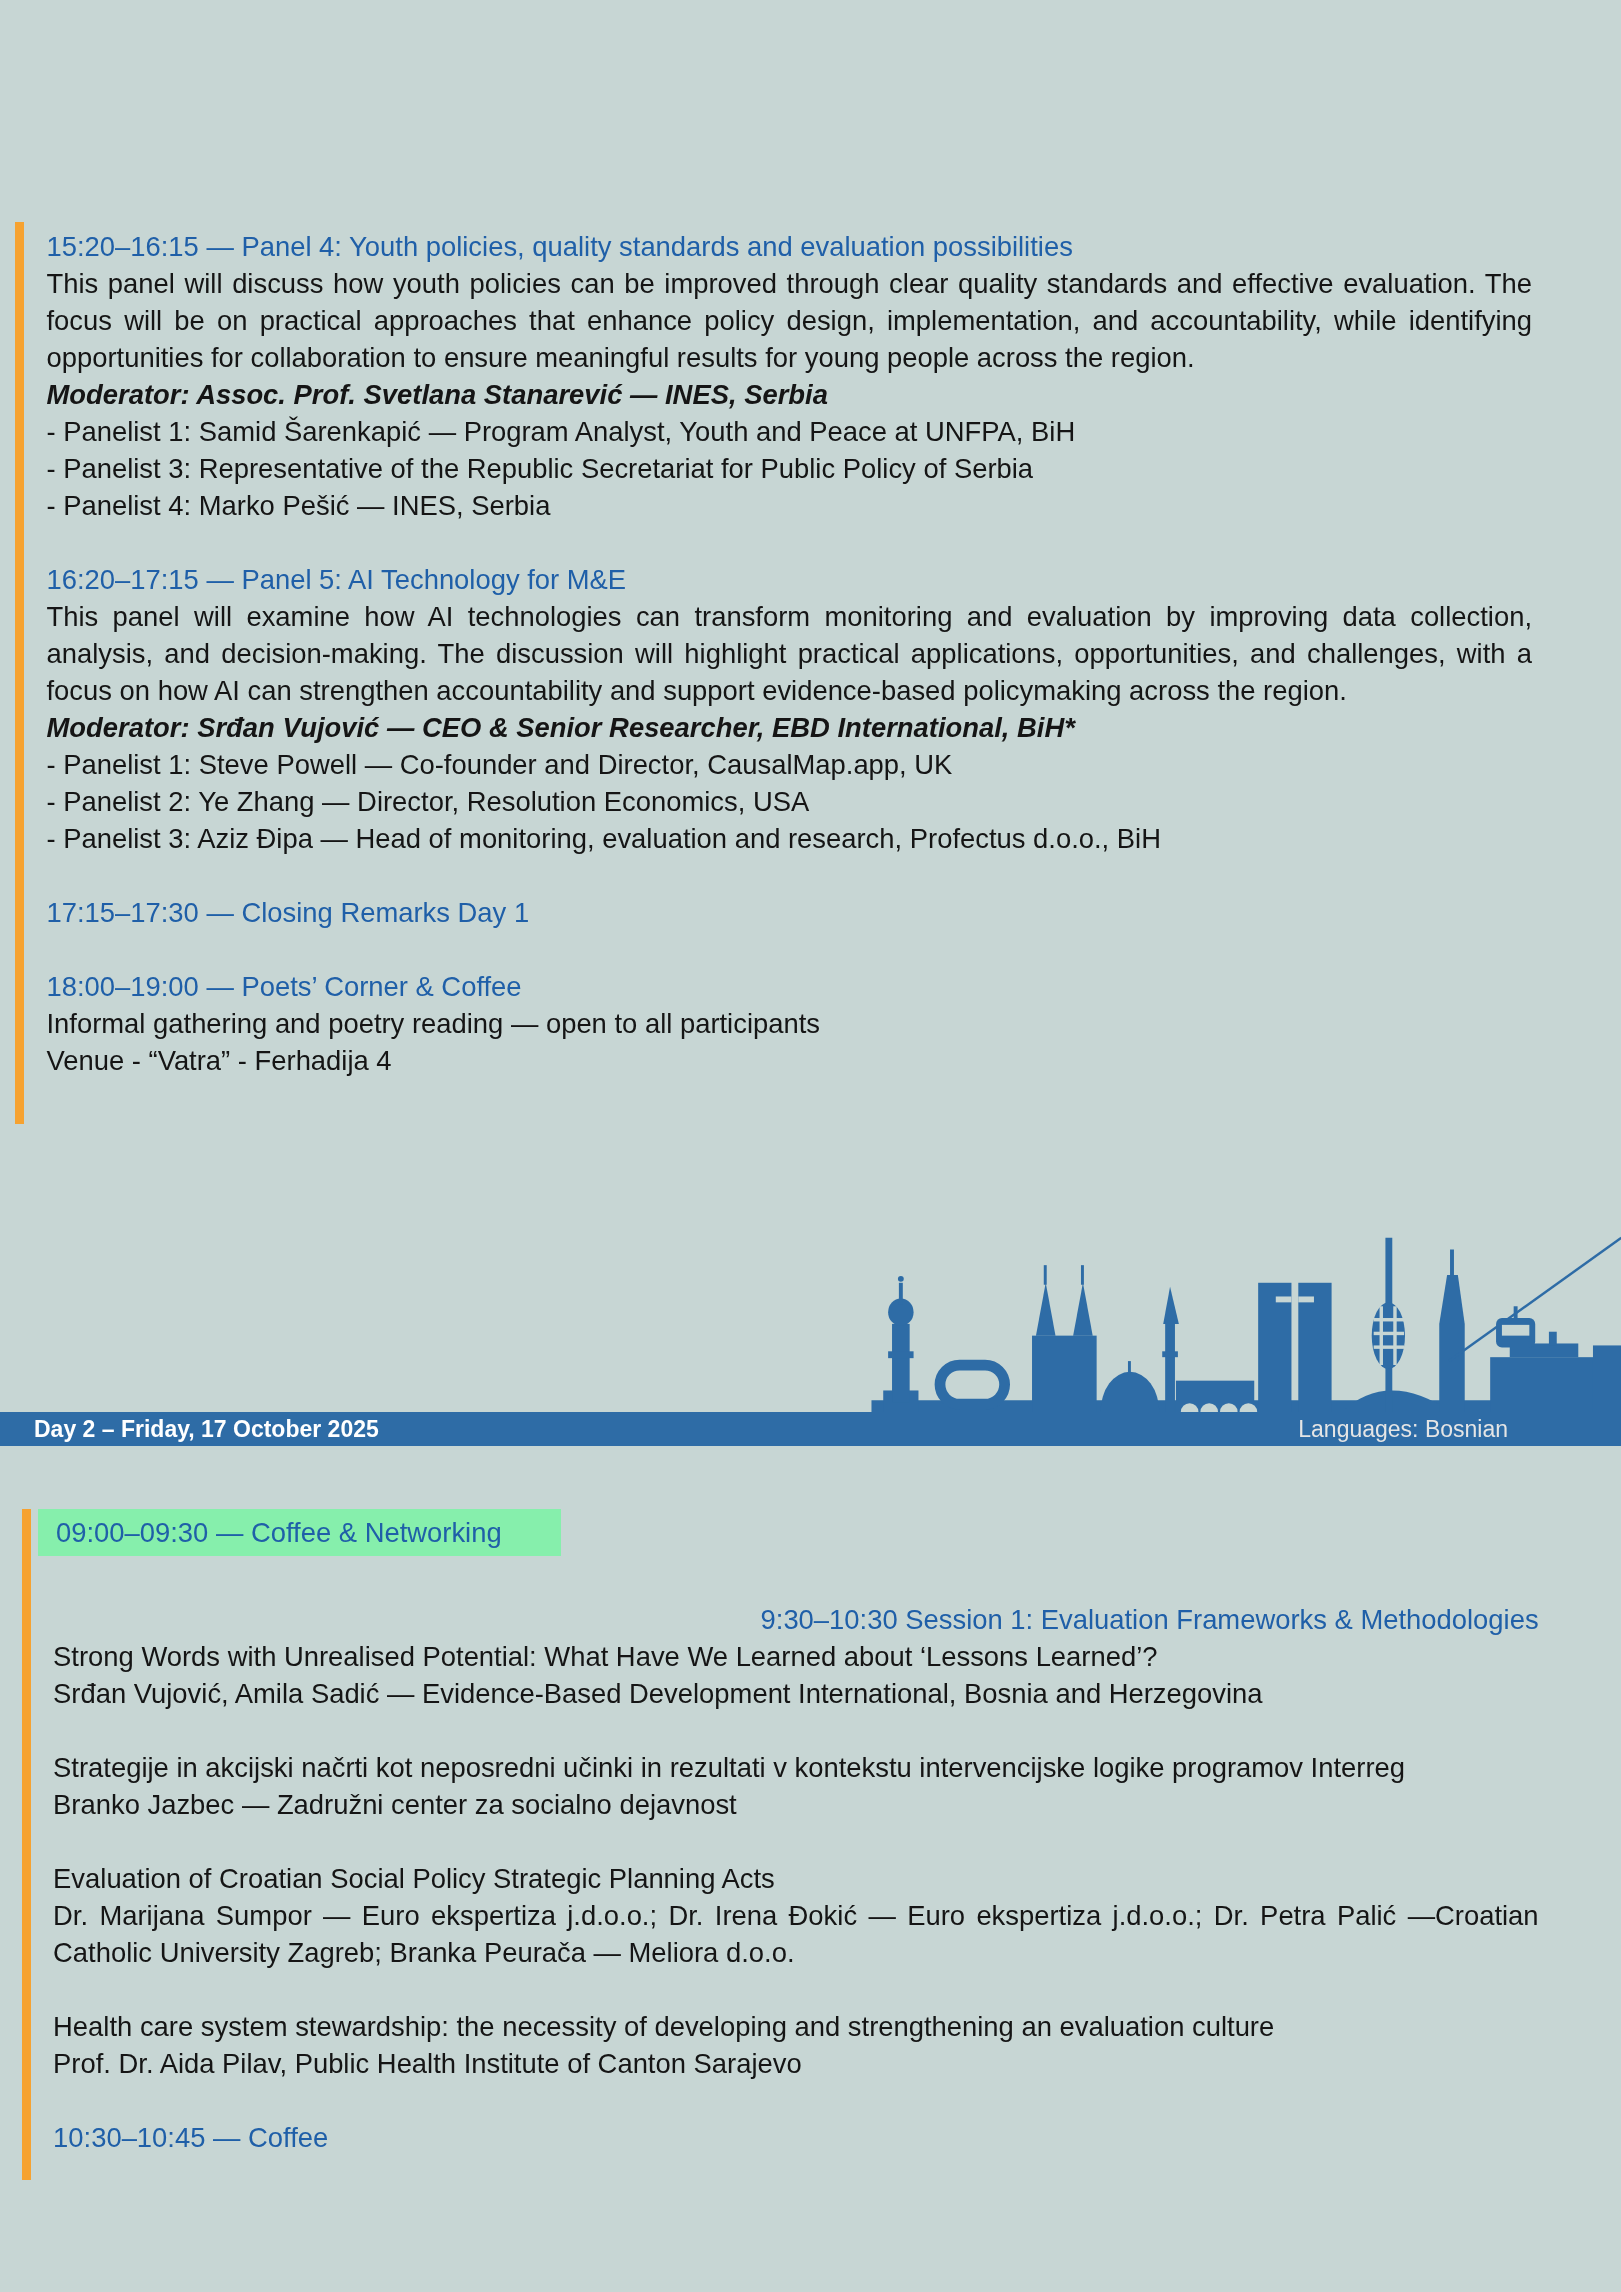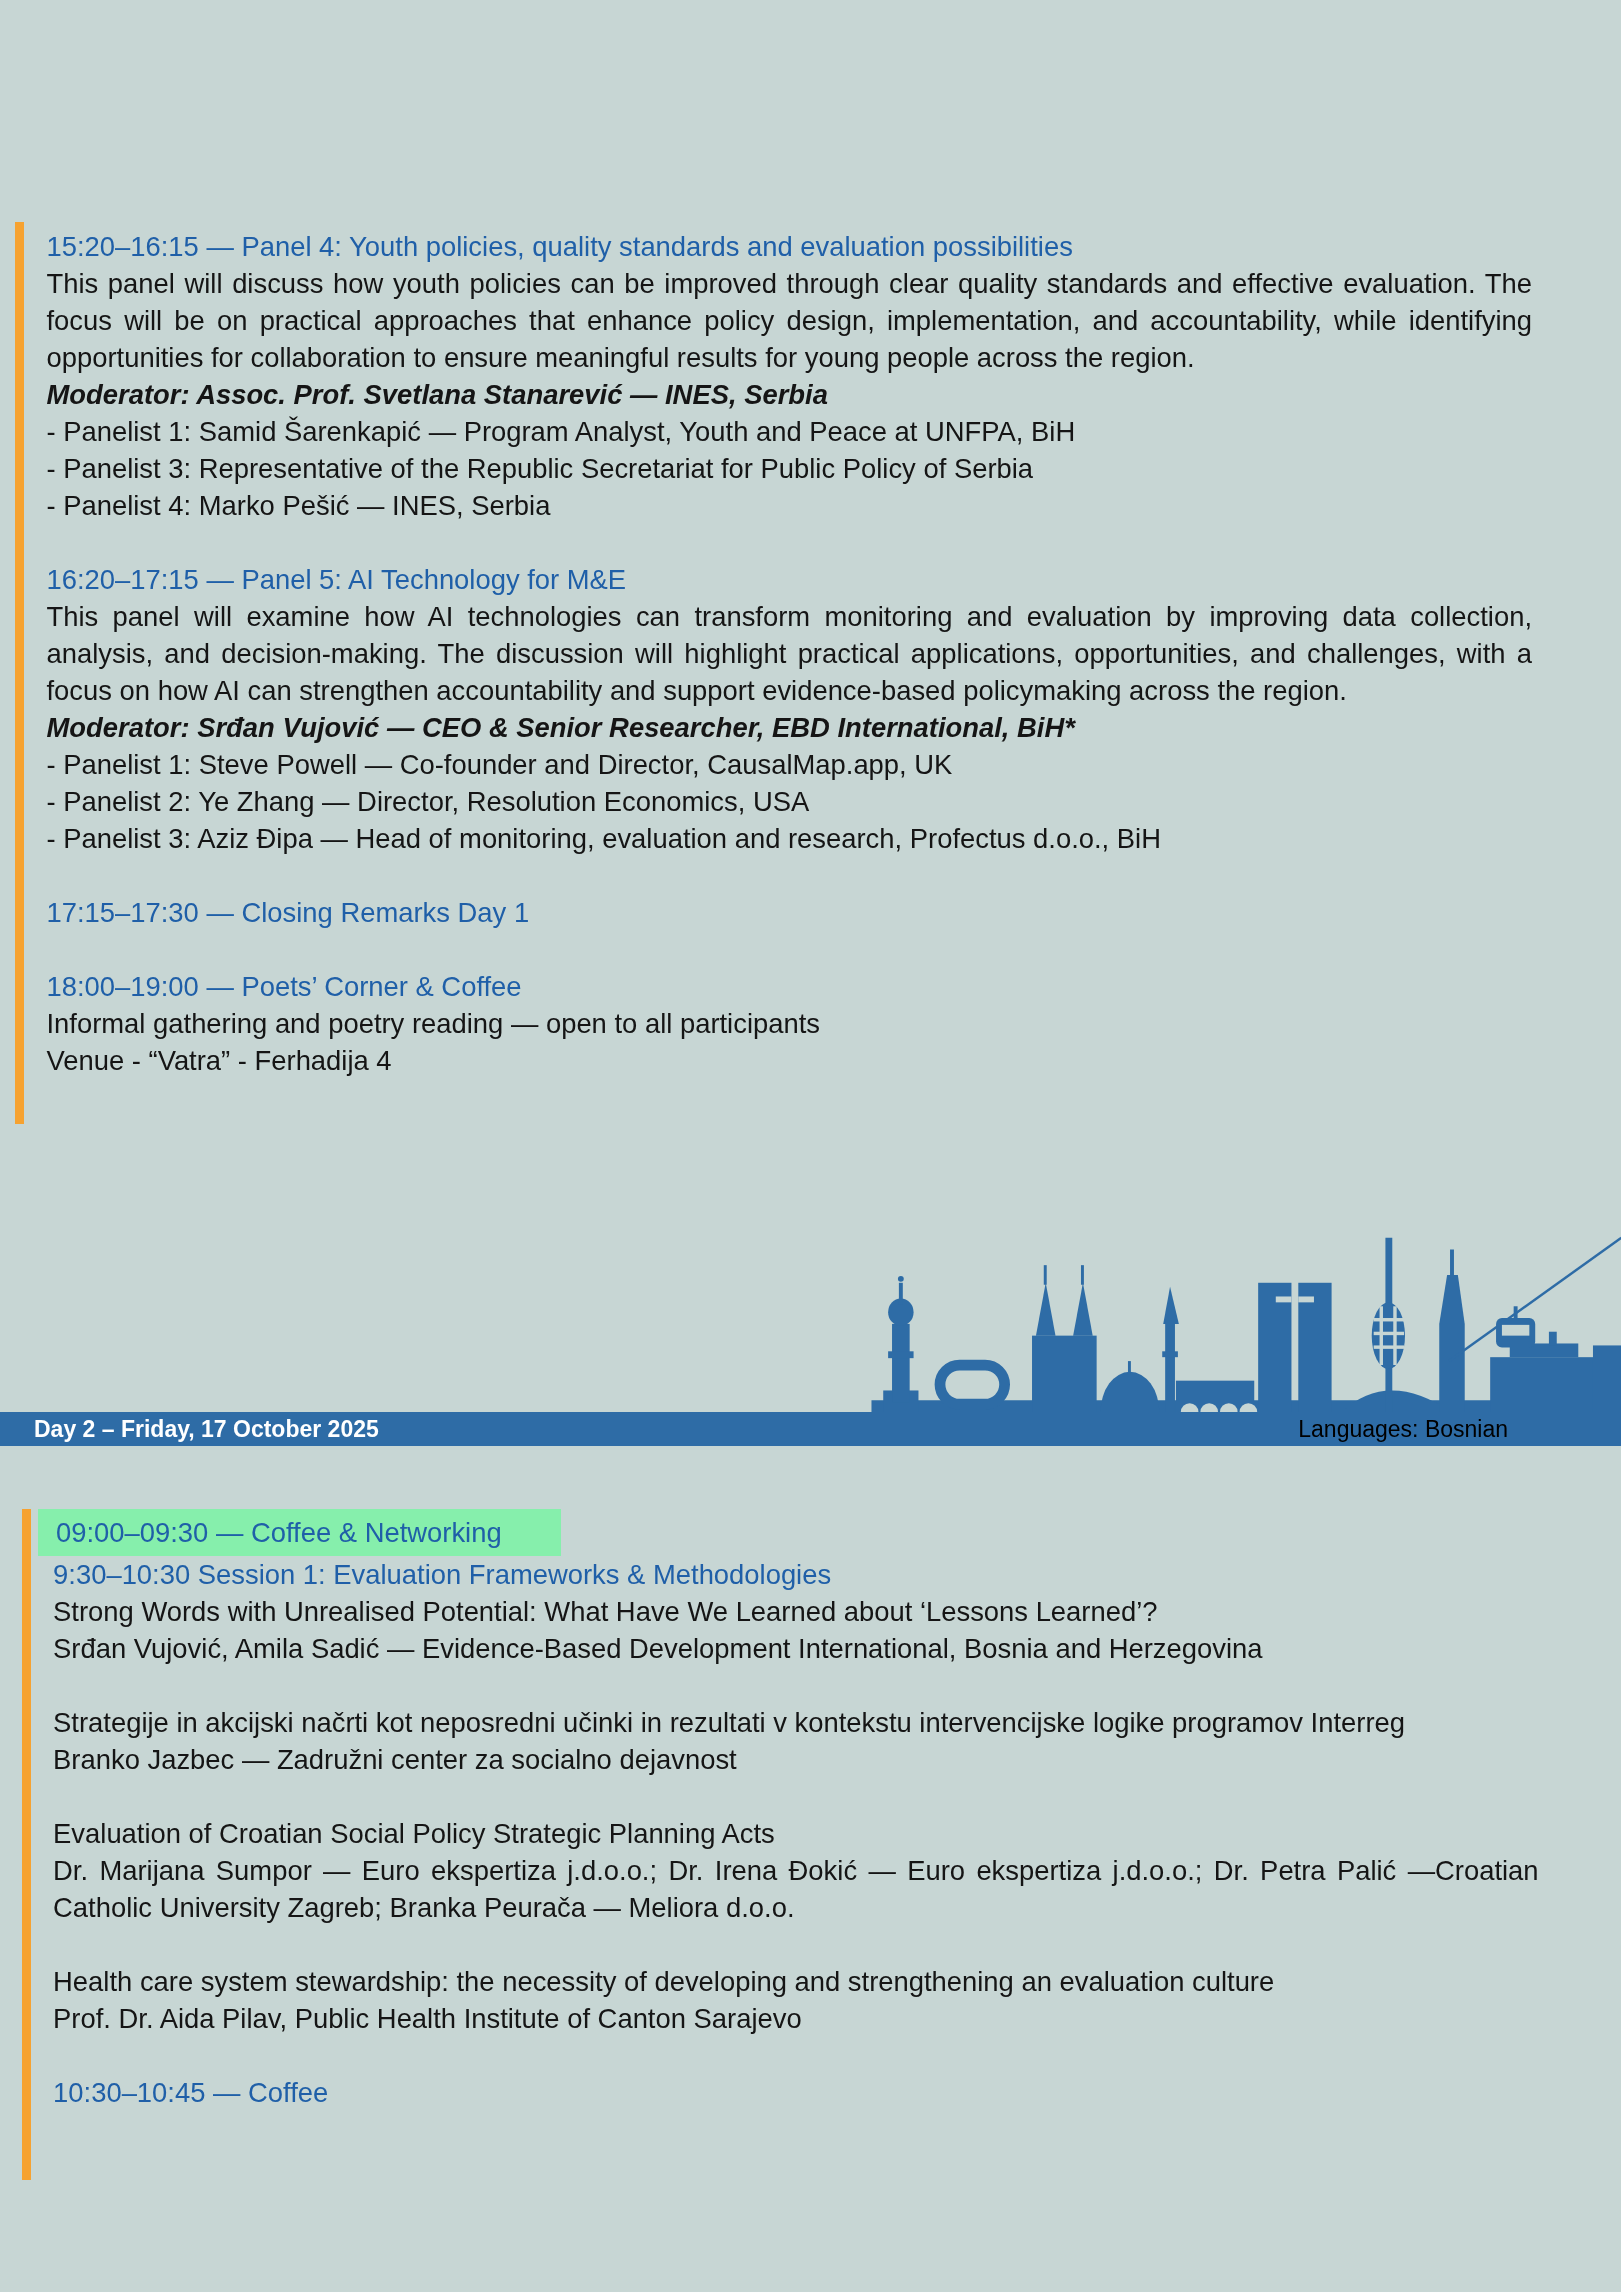--- a/index.html
+++ b/index.html
@@ -19,30 +19,30 @@
   .section{position:absolute;box-sizing:border-box;border-left:9.8px solid #f6a230;padding-left:22.5px;}
   .s1{left:15px;top:222px;width:1517px;padding-top:5.9px;padding-bottom:45px;}
   .s2{left:21.6px;top:1509px;width:1517px;min-height:671px;padding-bottom:17.6px;}
 
   .banner{
     position:absolute;left:0;top:1412px;width:1621px;height:34px;background:#2e6ca6;
     display:flex;justify-content:space-between;align-items:center;
     box-sizing:border-box;padding:0 113px 0 34px;
     color:#ffffff;font-weight:bold;font-size:23px;line-height:34px;
   }
-  .banner .langs{color:#000000;font-weight:normal;}
+  .banner .langs{color:#e5e5e5;font-weight:normal;}
 
   .skyline{position:absolute;left:863px;top:1226px;width:759px;height:186px;display:block;}
 
   .highlight{
     display:inline-block;background:#86efac;margin-left:-14.7px;
     padding:4.9px 59px 4.9px 17.6px;
   }
   .highlight span{color:#1f5fa8;}
-  .after-highlight{}
+  .after-highlight{margin-top:45px;text-align:right;}
 </style>
 </head>
 <body>
 
 <div class="section s1">
   <div class="heading">15:20–16:15 — Panel 4: Youth policies, quality standards and evaluation possibilities</div>
   <p class="just">This panel will discuss how youth policies can be improved through clear quality standards and effective evaluation. The focus will be on practical approaches that enhance policy design, implementation, and accountability, while identifying opportunities for collaboration to ensure meaningful results for young people across the region.</p>
   <div class="mod">Moderator: Assoc. Prof. Svetlana Stanarević — INES, Serbia</div>
   <div class="it">- Panelist 1: Samid Šarenkapić — Program Analyst, Youth and Peace at UNFPA, BiH</div>
   <div class="it">- Panelist 3: Representative of the Republic Secretariat for Public Policy of Serbia</div>

